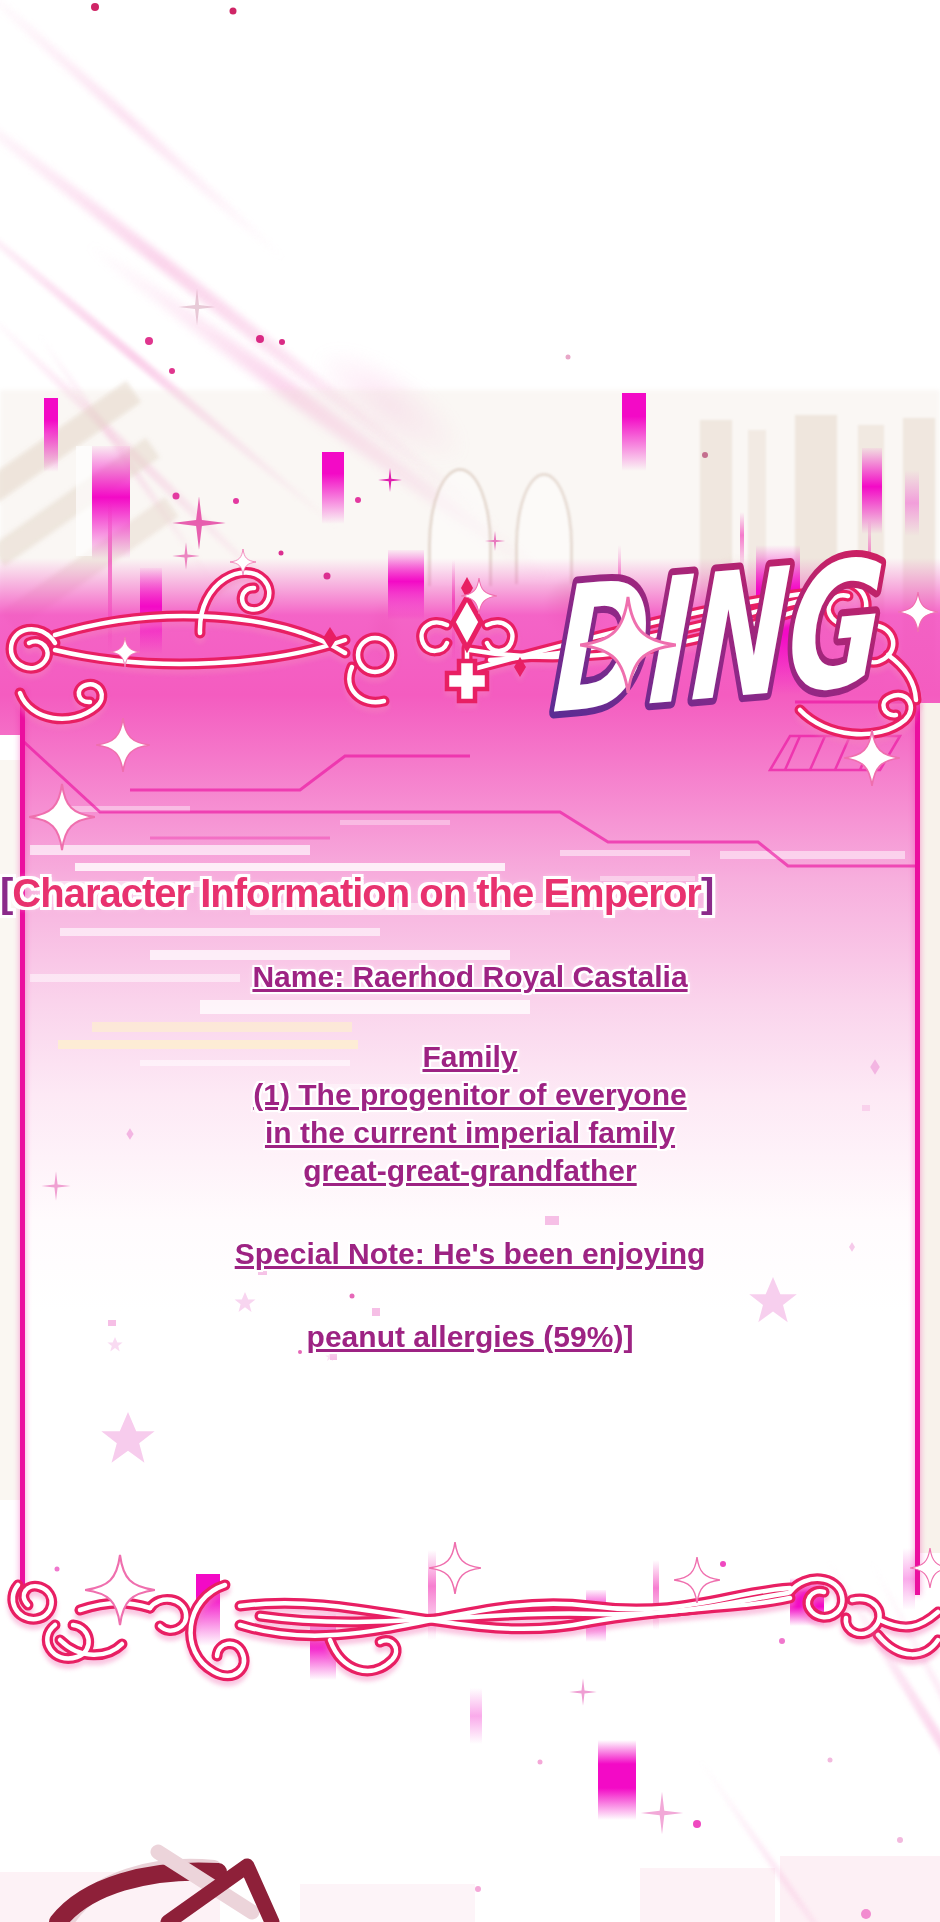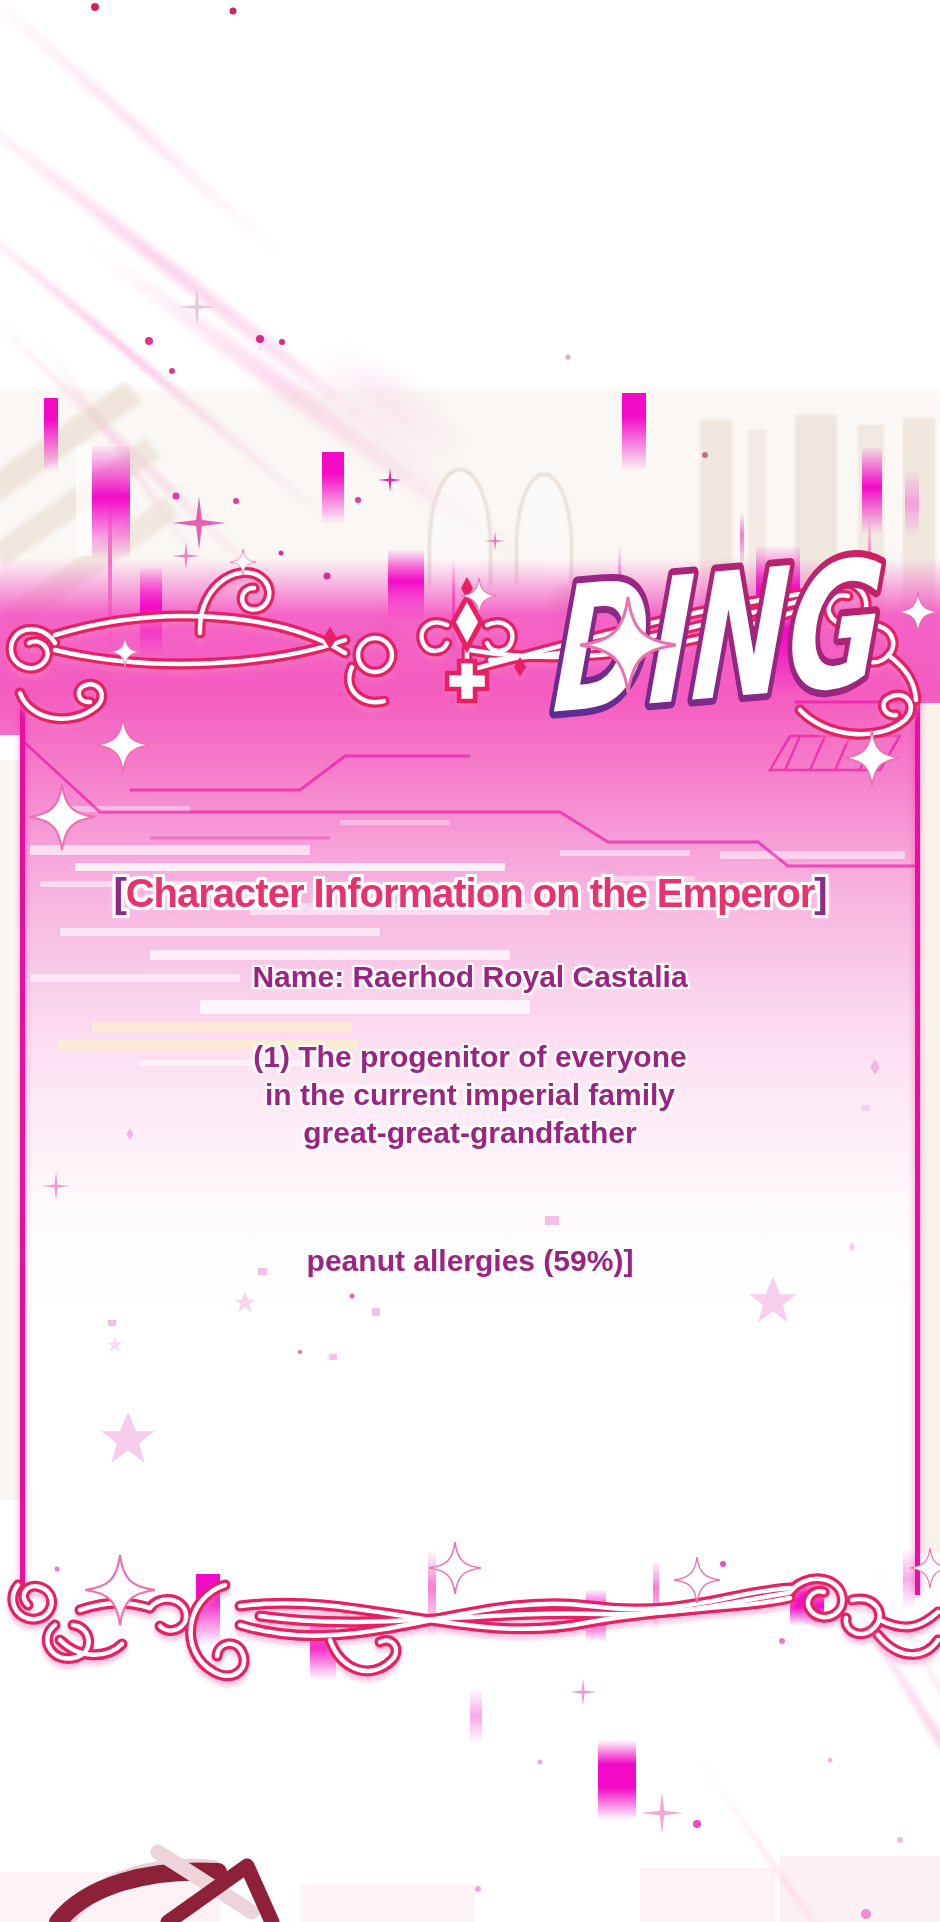--- a/index.html
+++ b/index.html
@@ -41,31 +41,31 @@
   .streak{position:absolute;background:#fff;pointer-events:none;}
   .cream{background:#fdf2c9;}
 
   
   .vline{position:absolute;width:5px;background:var(--border-magenta,#eb0f9f);
          box-shadow:0 0 6px rgba(240,20,160,.45);}
 
   
   .sfx-svg,.fili,.circuit,.overlay-svg,.maroon-svg{position:absolute;pointer-events:none;}
   .fili{filter:drop-shadow(0 5px 2px rgba(244,130,190,.45));}
-  .title-row{position:absolute;left:0;top:869px;width:940px;text-align:center;
+  .title-row{position:absolute;left:0;top:869px;width:940px;text-align:left;
     font-weight:bold;font-size:40px;line-height:48px;letter-spacing:-1px;
     color:var(--title-text,#e8326f);
     text-shadow:-3px -3px 0 #fff,3px -3px 0 #fff,-3px 3px 0 #fff,3px 3px 0 #fff,
                 -3px 0 0 #fff,3px 0 0 #fff,0 -3px 0 #fff,0 3px 0 #fff,0 0 7px #fff;}
   .title-row .bracket{color:var(--bracket-text,#8b2a8a);}
   .info{position:absolute;left:0;top:958px;width:940px;text-align:center;
     font-weight:bold;font-size:30px;color:var(--body-text,#9d2383);
     text-shadow:-2px -2px 0 #fff,2px -2px 0 #fff,-2px 2px 0 #fff,2px 2px 0 #fff,
                 -2px 0 0 #fff,2px 0 0 #fff,0 -2px 0 #fff,0 2px 0 #fff,0 0 6px #fff;}
-  .tline{height:38px;line-height:38px;}
+  .tline{height:38px;line-height:38px;text-decoration:underline;}
   .gap1{height:42px;} .gap2{height:45px;}
   .pale{position:absolute;pointer-events:none;}
 </style>
 </head>
 <body>
 
 <div class="page">
 
   <div>
     <i class="wisp abs" style="left:-60px;top:80px;width:720px;height:14px;transform:rotate(38deg);transform-origin:0 0;background:linear-gradient(90deg,rgba(247,170,216,0),rgba(247,170,216,.5) 40%,rgba(247,170,216,0));filter:blur(3px);"></i>
@@ -329,26 +329,28 @@
   <div class="title-row">
     <span class="bracket">[</span><span>Character Information on the Emperor</span><span class="bracket">]</span>
   </div>
 
   <div class="info">
     <div>
       <div class="tline">Name: Raerhod Royal Castalia</div>
     </div>
     <div class="gap1"></div>
     <div>
+      <div class="tline">Family</div>
       <div class="tline">(1) The progenitor of everyone</div>
       <div class="tline">in the current imperial family</div>
       <div class="tline">great-great-grandfather</div>
     </div>
     <div class="gap2"></div>
     <div>
+      <div class="tline">Special Note: He's been enjoying</div>
     </div>
     <div class="gap2"></div>
     <div>
       <div class="tline">peanut allergies (59%)]</div>
     </div>
   </div>
 
   <div>
     <i class="wisp abs" style="left:830px;top:1555px;width:500px;height:10px;transform:rotate(58deg);transform-origin:0 0;background:linear-gradient(90deg,rgba(246,150,208,0),rgba(246,150,208,.4) 45%,rgba(246,150,208,0));filter:blur(2px);"></i>
     <i class="wisp abs" style="left:872px;top:1555px;width:470px;height:7px;transform:rotate(62deg);transform-origin:0 0;background:linear-gradient(90deg,rgba(246,150,208,0),rgba(246,150,208,.3) 50%,rgba(246,150,208,0));filter:blur(2px);"></i>

